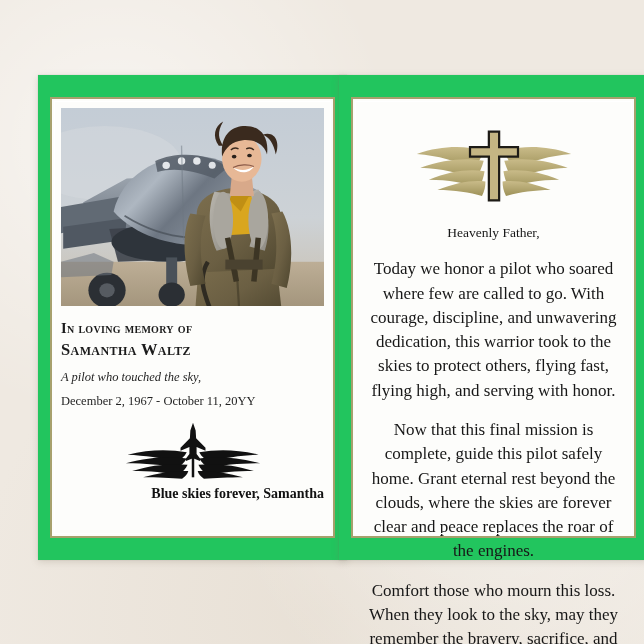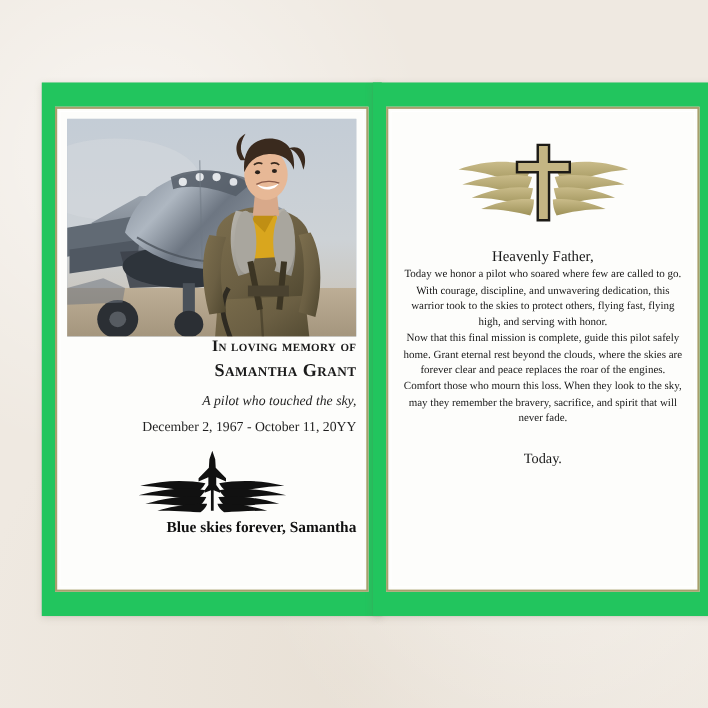--- a/index.html
+++ b/index.html
@@ -72,22 +72,23 @@
     position: relative;
     overflow: hidden;
     background: #b8c4cf;
     flex: 0 0 auto;
   }
   .photo-svg { display: block; width: 100%; height: 100%; }
 
   
   .memorial-text {
     width: 100%;
-    text-align: right;
+    text-align: left;
     color: #1b1b1b;
+    margin-top: 13px;
   }
   .in-memory {
     font-size: 14.5px;
     font-weight: bold;
     font-variant: small-caps;
     letter-spacing: 0.3px;
     line-height: 1.28;
   }
   .deceased-name {
     font-size: 16.5px;
@@ -142,23 +143,23 @@
     color: #171717;
     margin-top: 22px;
     padding: 0 4px;
     box-sizing: border-box;
   }
   .prayer-salutation {
     font-size: 13.5px;
     line-height: 1.35;
   }
   .prayer-para {
-    font-size: 10px;
+    font-size: 17px;
     line-height: 1.43;
-    margin-top: 1px;
+    margin-top: 15px;
   }
   .prayer-amen {
     font-size: 13px;
     margin-top: 21px;
   }
 </style>
 </head>
 <body>
 
 <div class="stage">
@@ -267,21 +268,21 @@
               <path d="M157 64 C163 61 171 61 176 63" stroke="#8b5a48" stroke-width="1.1" fill="none"></path>
 
               <path d="M118 106 C110 124 112 150 118 172 L132 170 C126 148 126 124 132 108 Z" fill="url(#suitG)"></path>
               <path d="M202 104 C212 122 212 150 206 174 L192 170 C198 148 198 122 192 106 Z" fill="url(#suitG)"></path>
             </g>
           </svg>
         </div>
 
         <div class="memorial-text">
           <div class="in-memory">In loving memory of</div>
-          <div class="deceased-name">Samantha Grant</div>
+          <div class="deceased-name">Samantha Waltz</div>
           <div class="epitaph">
             <div>A pilot who touched the sky,</div>
           </div>
           <div class="life-dates">December 2, 1967 - October 11, 20YY</div>
         </div>
 
         <div class="wings-emblem">
           <svg viewBox="0 0 200 74">
             <g fill="#111111">
 

